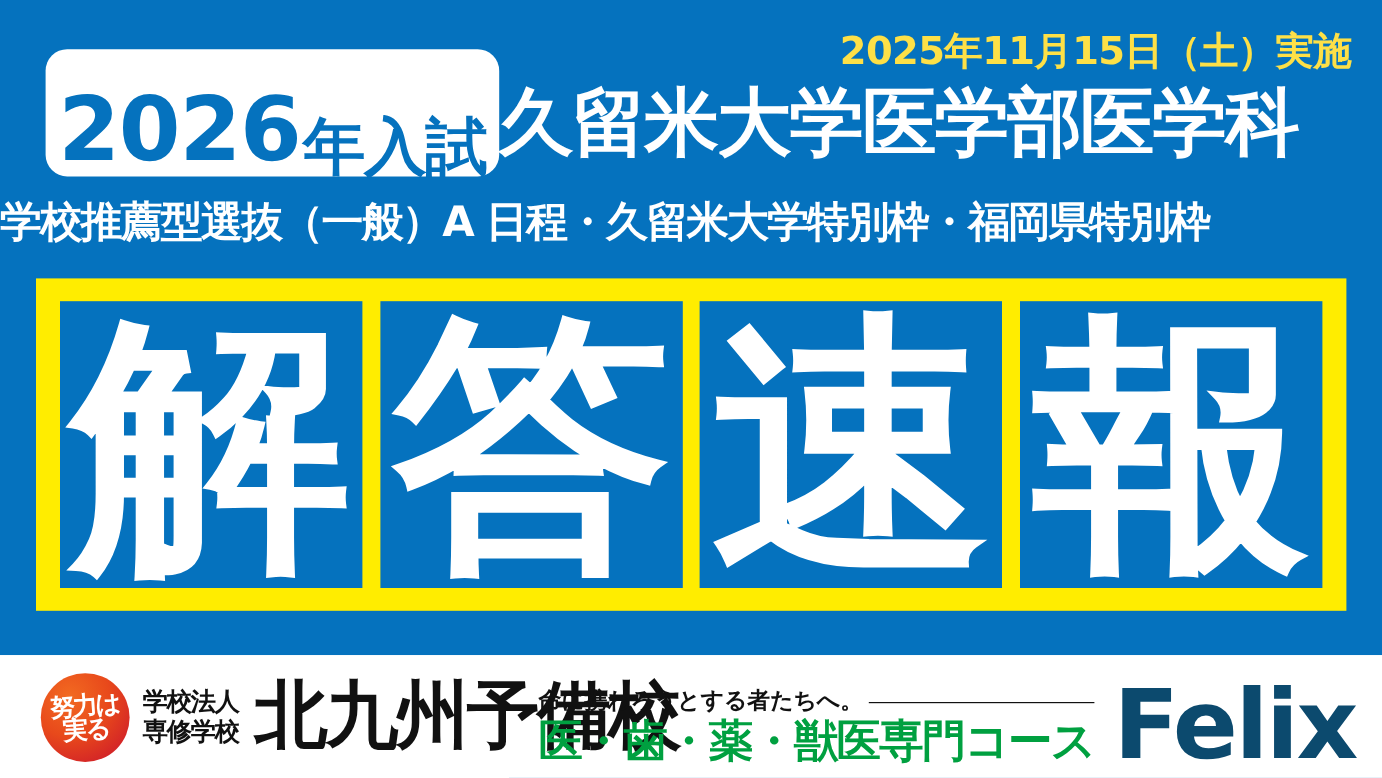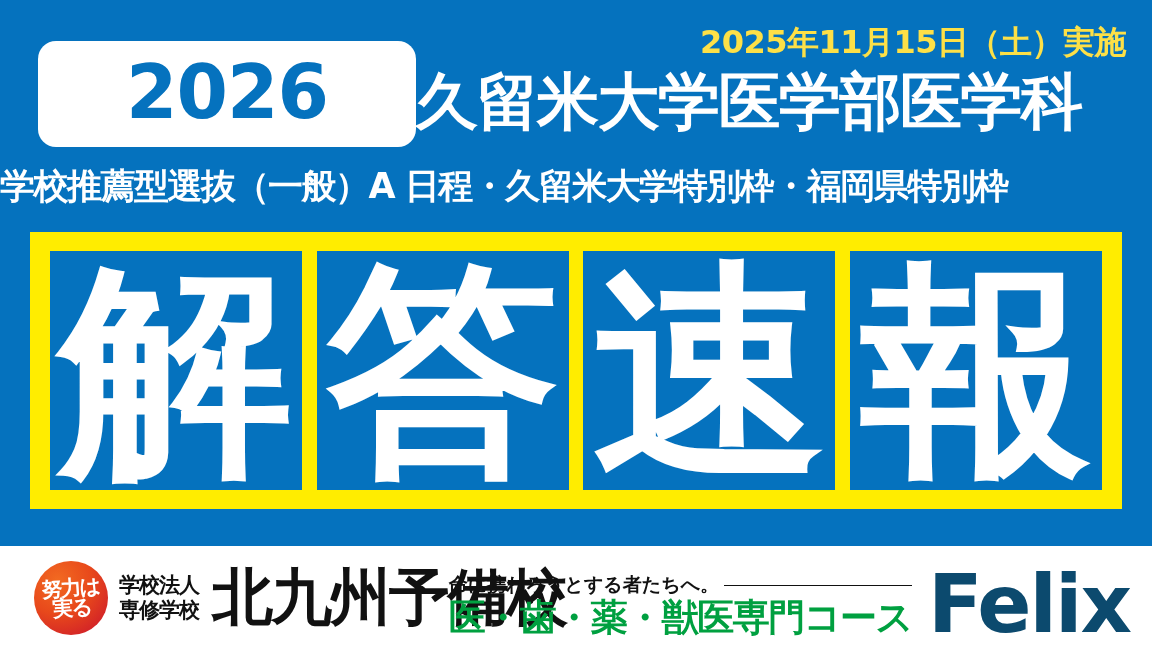--- a/index.html
+++ b/index.html
@@ -39,21 +39,21 @@
     border-radius: 18px;
     box-sizing: border-box;
   }
   .badge-inner {
     position: absolute;
     left: 0;
     top: 0;
     width: 378px;
     height: 106px;
     display: flex;
-    align-items: center;
+    align-items: flex-end;
     justify-content: center;
     color: #0572BE;
     white-space: nowrap;
   }
   .badge-year {
     font-size: 74px;
     font-weight: 700;
     letter-spacing: -1px;
     line-height: 1;
     font-family: "DejaVu Sans", "Liberation Sans", sans-serif;
@@ -262,20 +262,21 @@
 </head>
 <body>
 
 <div id="poster">
 
   <div class="hero">
 
     <div class="badge">
       <div class="badge-inner">
         <span class="badge-year">2026</span>
+          <span class="badge-suffix">年入試</span>
       </div>
     </div>
 
     <div class="exam-date">2025年11月15日（土）実施</div>
 
     <div class="school-name">久留米大学医学部医学科</div>
 
     <div class="subtitle">学校推薦型選抜（一般）A 日程・久留米大学特別枠・福岡県特別枠</div>
 
     <div class="yellow-band">

